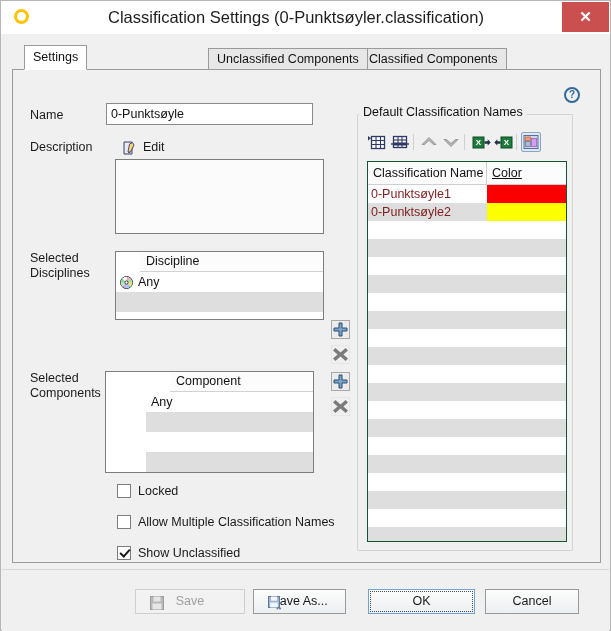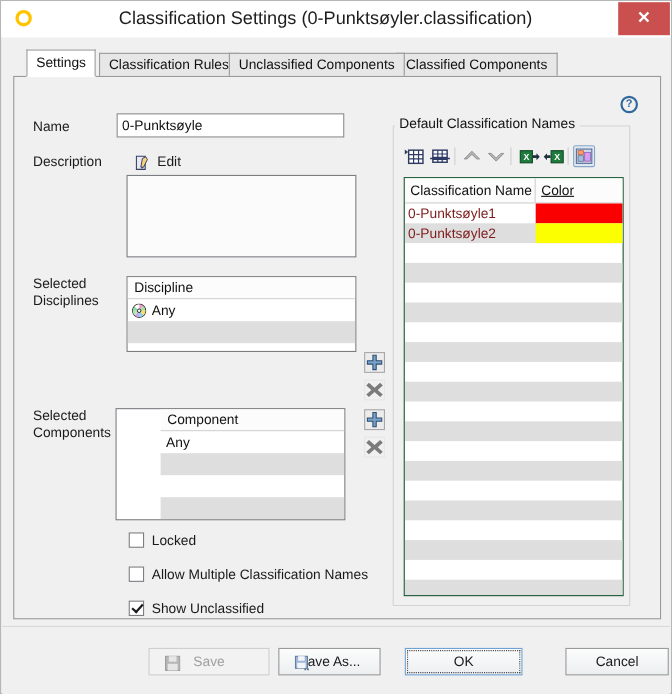--- a/index.html
+++ b/index.html
@@ -159,20 +159,21 @@
     overflow: hidden;
   }
   .lb-header {
     height: 19px;
     line-height: 19px;
     padding-left: 6px;
     background: #fcfcfc;
     border-bottom: 1px solid #d2d2d2;
     font-size: 12.5px;
     color: #111;
+    margin-left: 24px;
   }
   .lb-row {
     height: 20px;
     line-height: 20px;
     padding-left: 4px;
     font-size: 12.5px;
     color: #111;
     position: relative;
     white-space: nowrap;
   }
@@ -348,21 +349,20 @@
 <div class="window">
 
   <div class="titlebar">
     <div class="app-icon"></div>
     <div class="title-text">Classification Settings (0-Punktsøyler.classification)</div>
     <div class="close-btn">✕</div>
   </div>
 
   <div class="tabstrip">
     <div class="tab active" style="left:12px;">Settings</div>
-    <div class="tab" style="left:78px;">Classification Rules</div>
     <div class="tab" style="left:348px;">Classified Components</div>
     <div class="tab" style="left:196px;">Unclassified Components</div>
   </div>
 
   <div class="tabpage">
 
     <div class="help-icon">?</div>
 
     <div class="lbl" style="left:17px; top:38px;">Name</div>
     <input class="txtinput" style="left: 93px; top: 33px; width: 207px; height: 22px;" value="0-Punktsøyle">
@@ -620,18 +620,18 @@
           <circle cx="9.5" cy="12.5" r="1" fill="#5f7898"></circle>
           <circle cx="12" cy="12.5" r="1" fill="#5f7898"></circle>
         </svg>
       </span>
       <span>Save As...</span>
     </div>
     <div class="btn default" style="left:366px; width:107px;">
       <span class="focusring"></span>
       <span>OK</span>
     </div>
-    <div class="btn" style="left:483px; width:94px;margin-left:29px;">
+    <div class="btn" style="left:483px; width:94px;">
       <span>Cancel</span>
     </div>
   </div>
 
 </div>
 
 </body></html>

